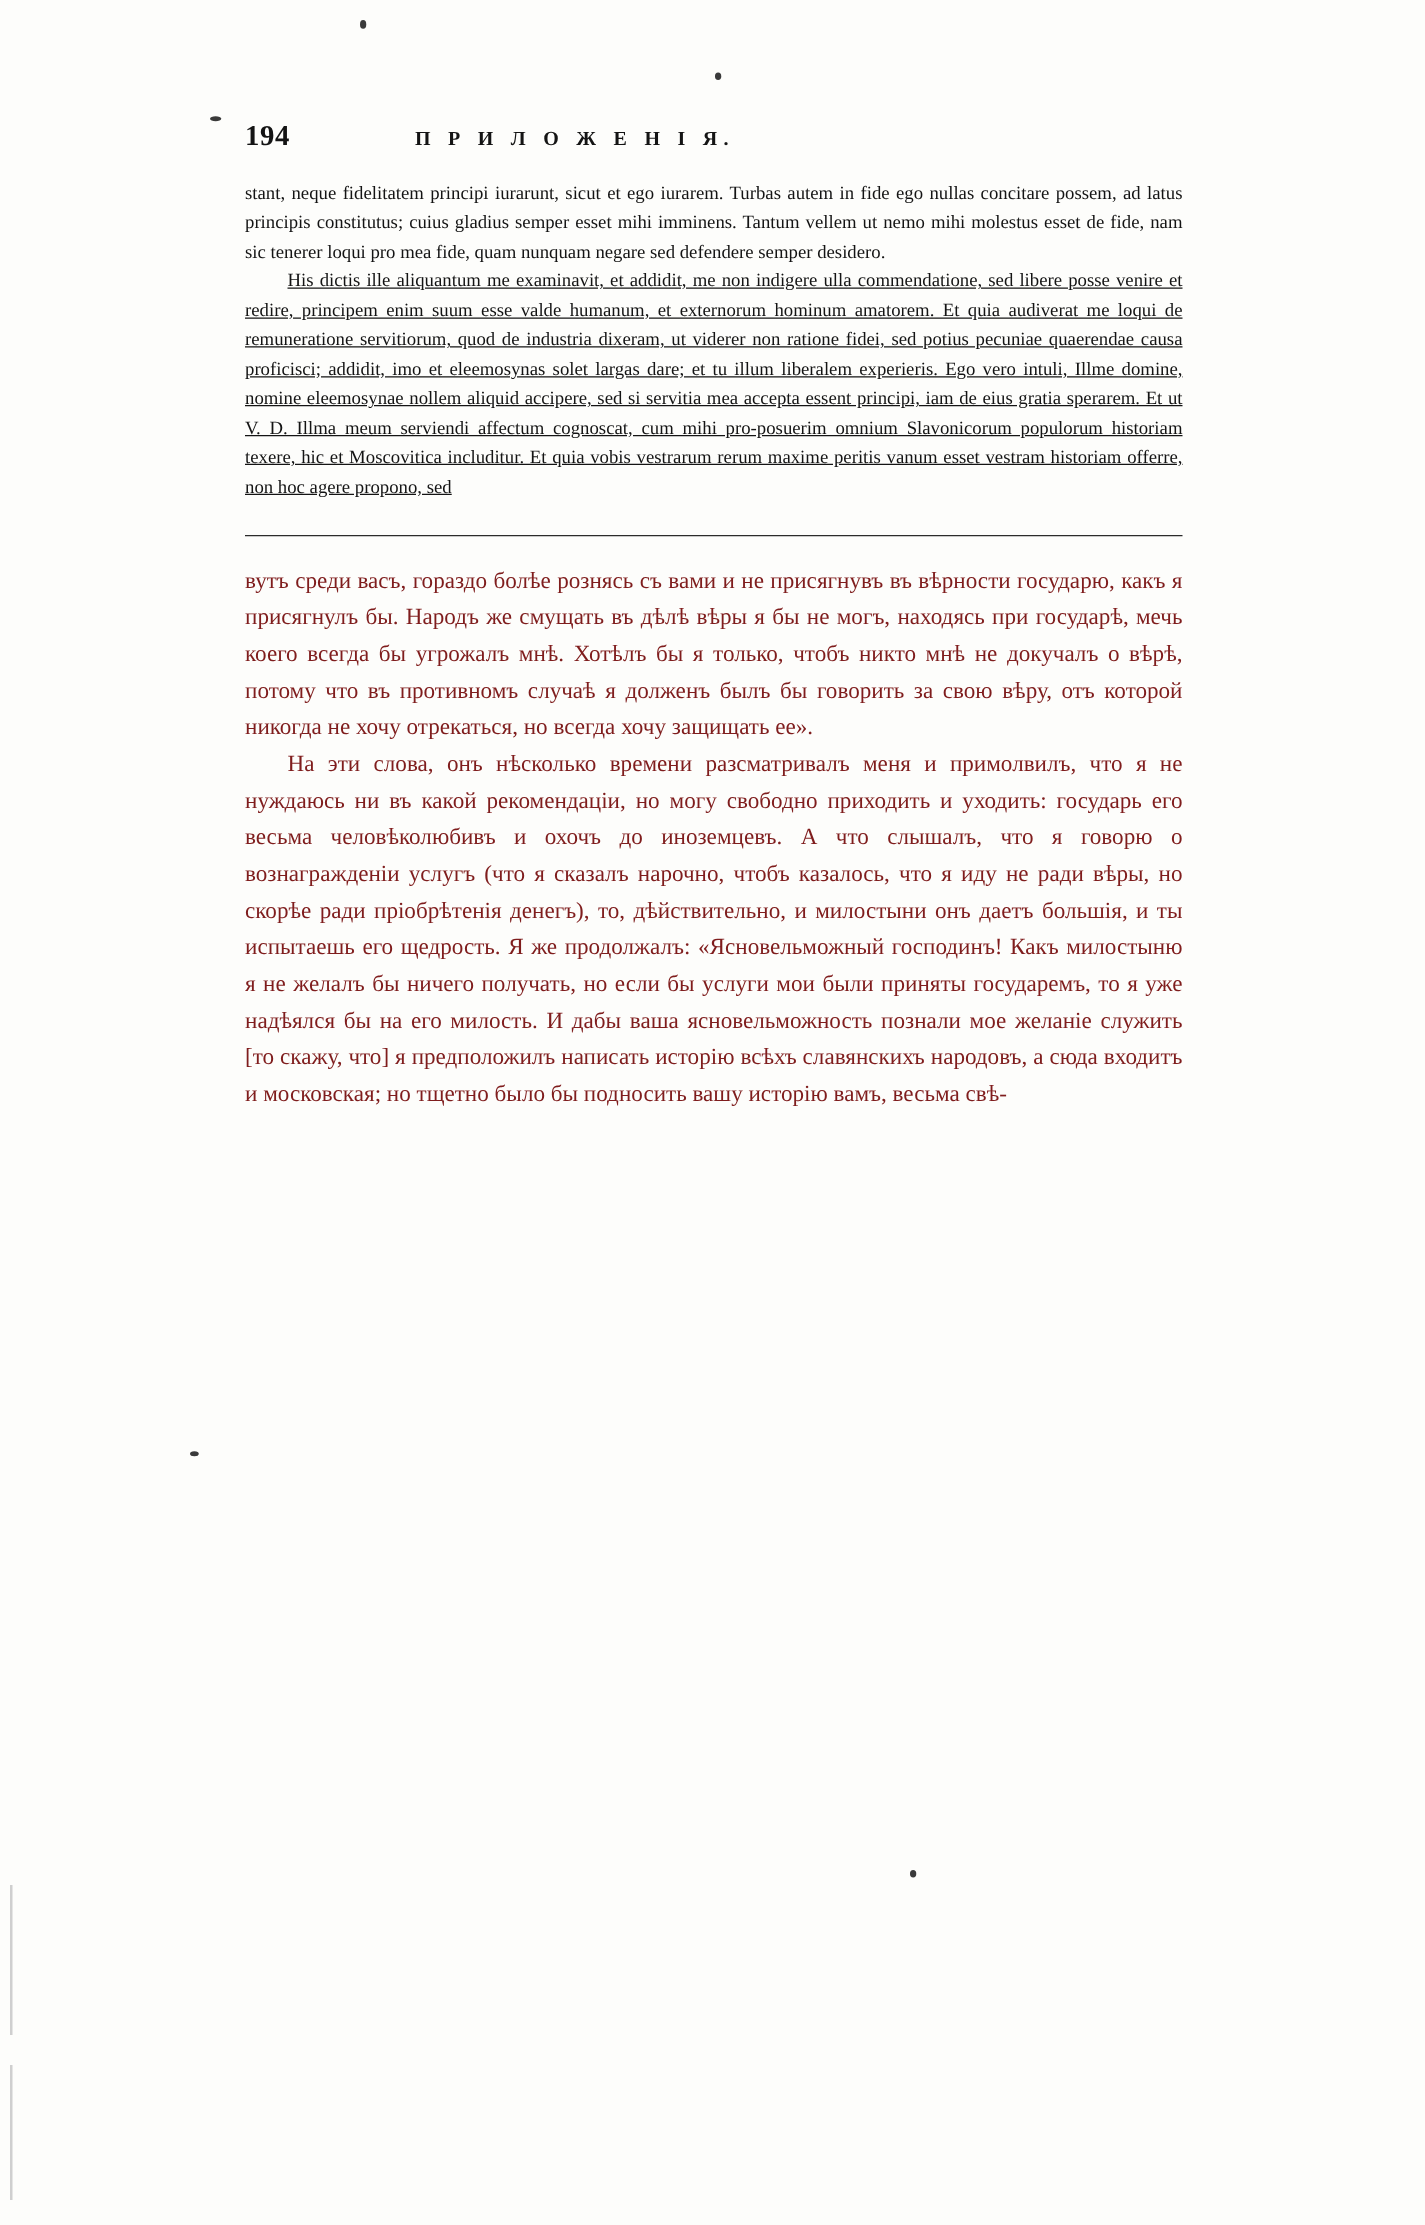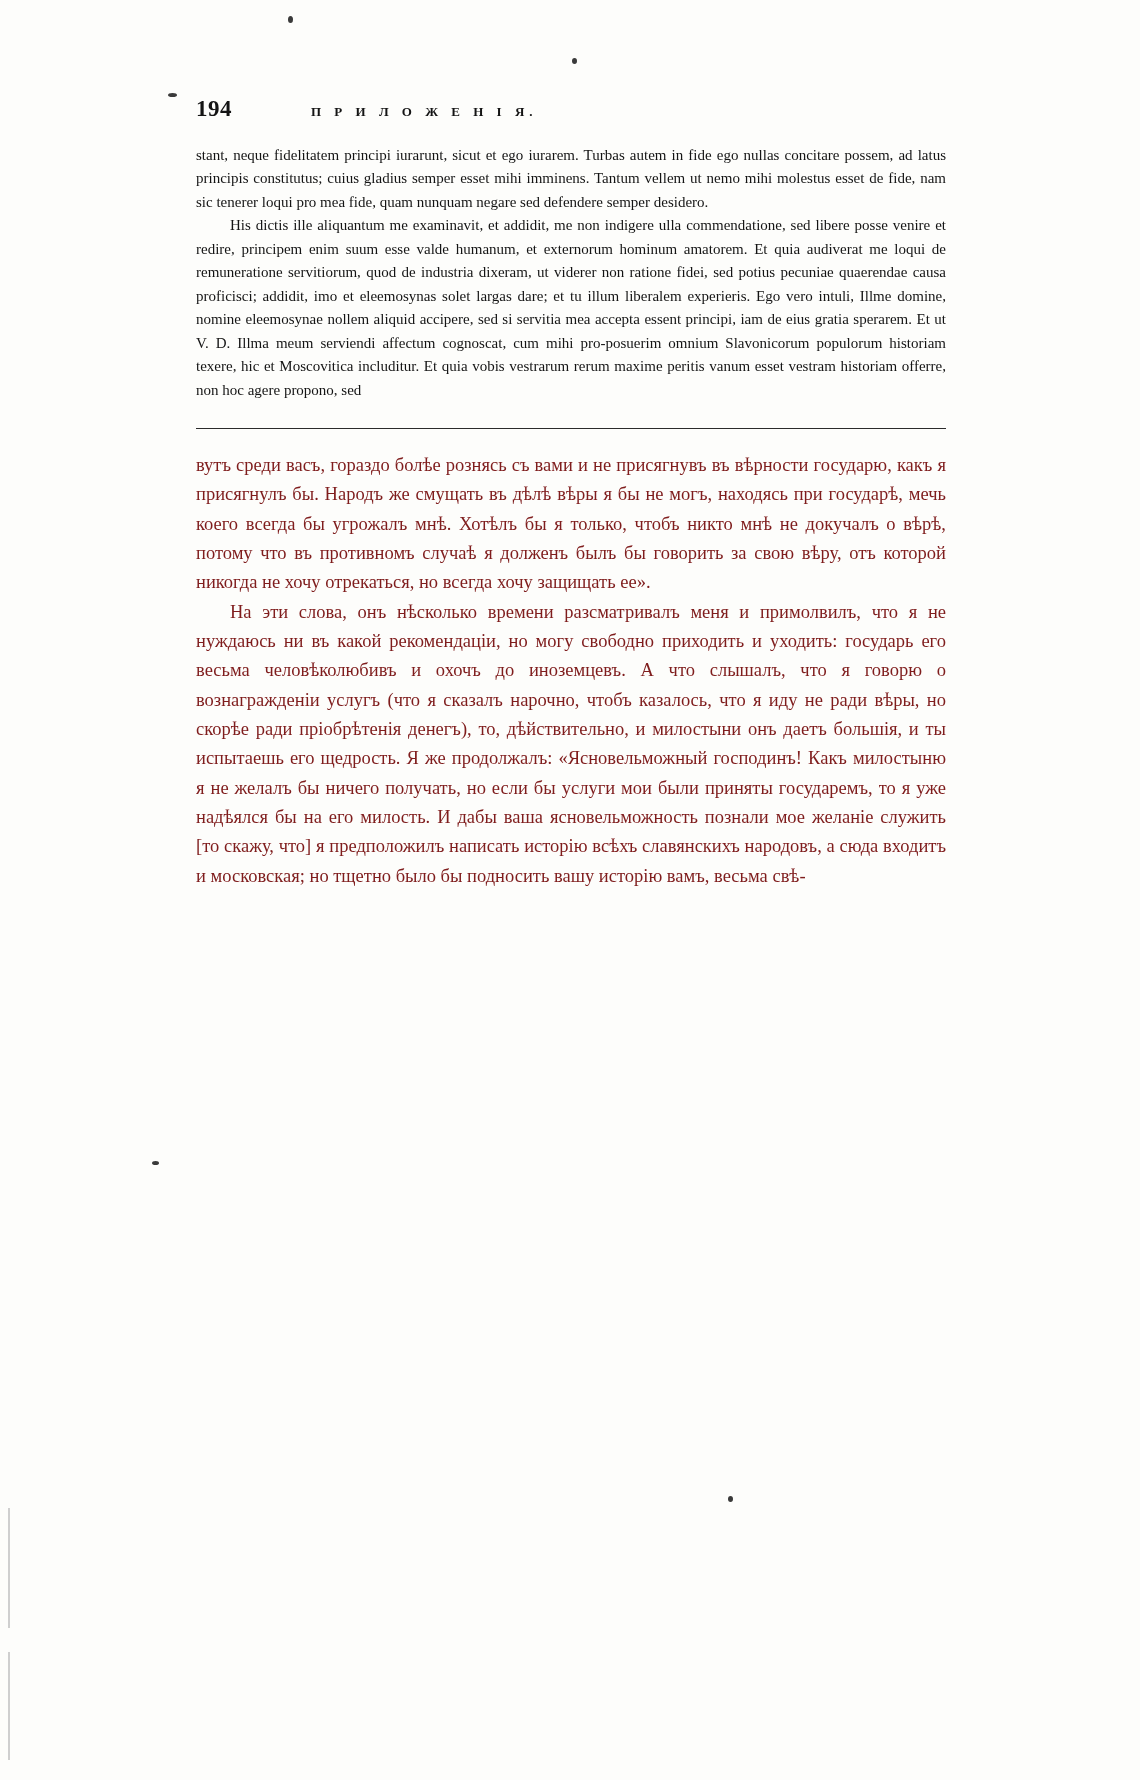--- a/index.html
+++ b/index.html
@@ -28,37 +28,38 @@
     margin-bottom: 22px;
     text-align: center;
   }
   .folio {
     font-size: 23px;
     font-weight: 700;
     letter-spacing: 0.5px;
     color: #141414;
   }
   .running-title {
-    margin-left: 79px;
-    font-size: 13px;
+    margin-left: 100px;
+    font-size: 16px;
     font-weight: 700;
     letter-spacing: 5px;
     color: #141414;
   }
   .latin-block {
     font-size: 15px;
     line-height: 1.565;
     text-align: justify;
     color: #141414;
   }
   .latin-block p {
     margin: 0;
   }
   .latin-block p.indent {
     text-indent: 34px;
+    text-decoration: underline;
   }
   .divider {
     margin: 26px 0 22px 0;
     border: 0;
     border-top: 1.6px solid #2b2b2b;
     width: 100%;
   }
   .russian-block {
     font-size: 18.5px;
     line-height: 1.585;

